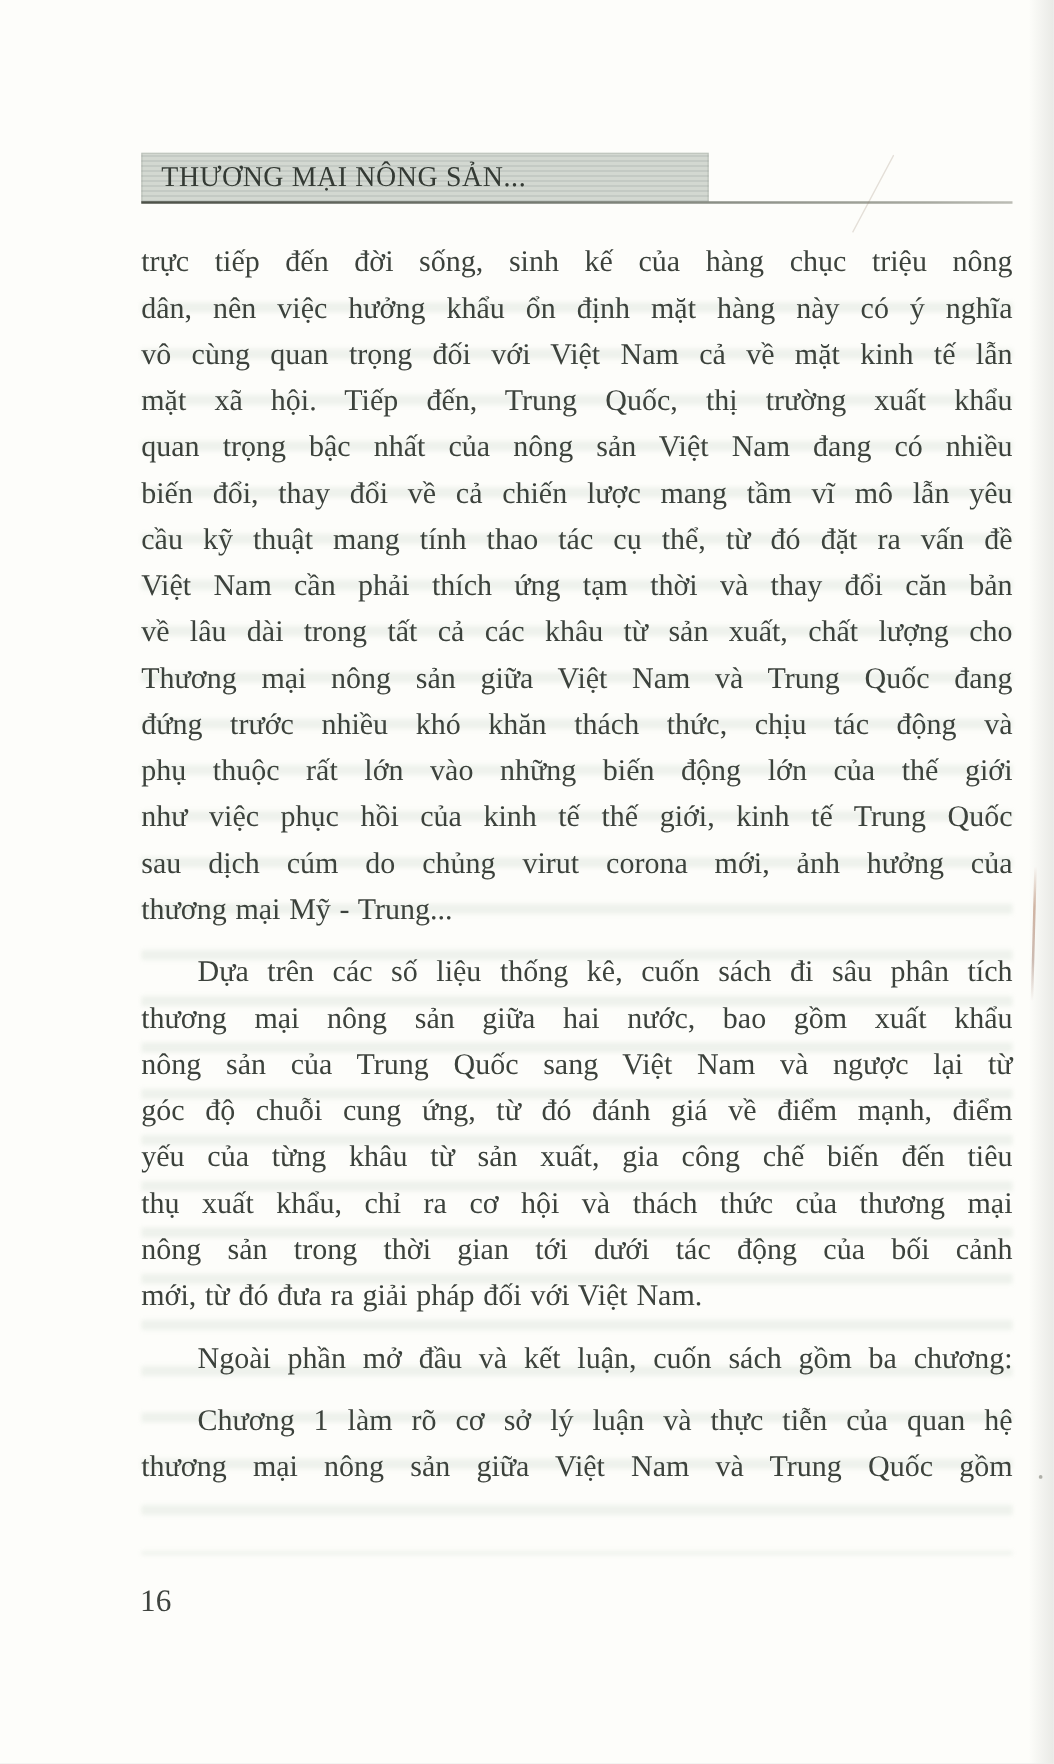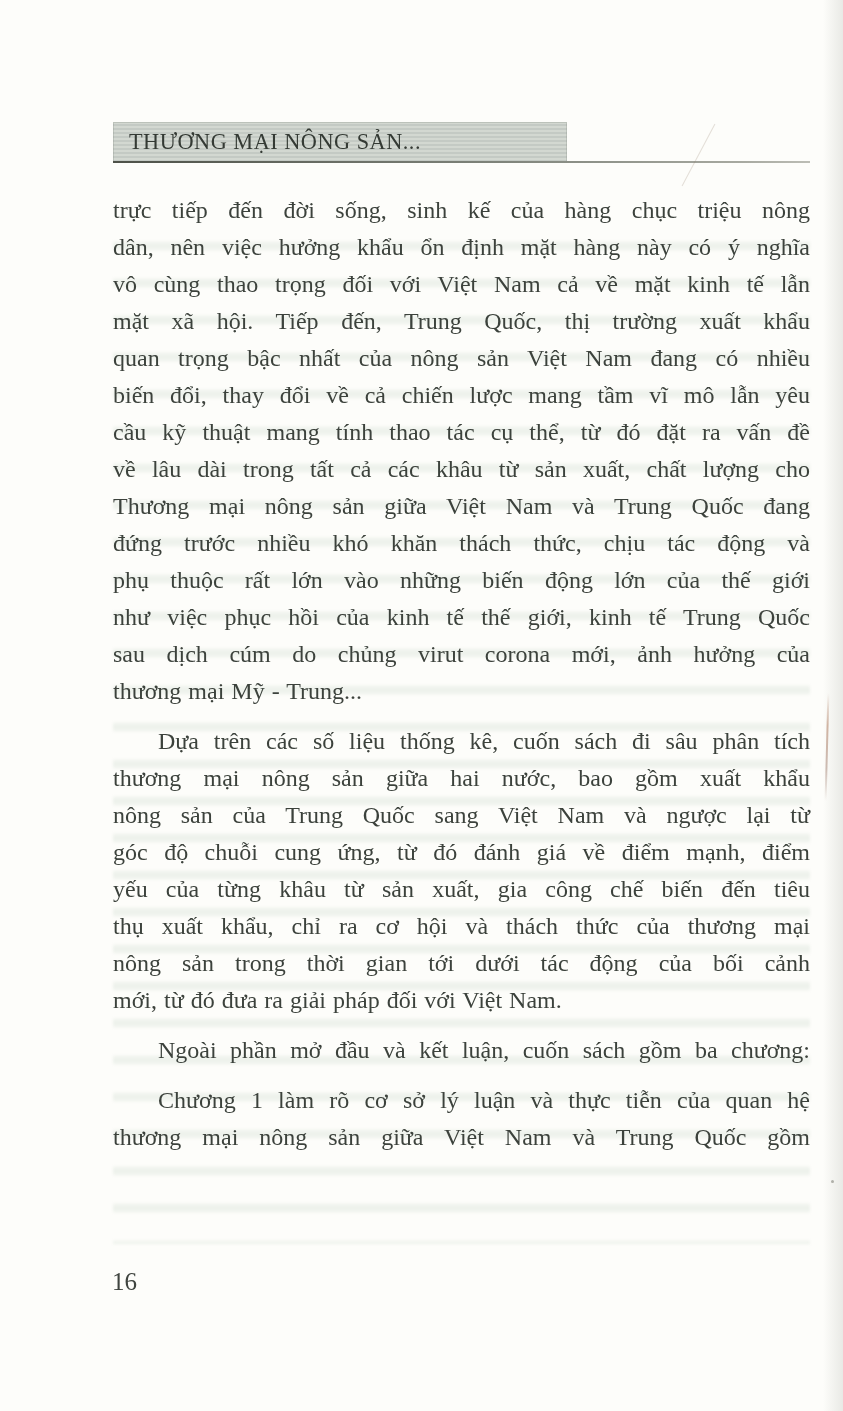--- a/index.html
+++ b/index.html
@@ -143,25 +143,26 @@
     <span class="header-title">THƯƠNG MẠI NÔNG SẢN...</span>
   </div>
   <div class="header-rule"></div>
 
   <div class="ghost"></div>
 
   <div class="body-text" id="body-text">
       <div class="para">
         <div class="line">trực tiếp đến đời sống, sinh kế của hàng chục triệu nông</div>
         <div class="line">dân, nên việc hưởng khẩu ổn định mặt hàng này có ý nghĩa</div>
-        <div class="line">vô cùng thao trọng đối với Việt Nam cả về mặt kinh tế lẫn</div>
+        <div class="line">vô cùng quan trọng đối với Việt Nam cả về mặt kinh tế lẫn</div>
         <div class="line">mặt xã hội. Tiếp đến, Trung Quốc, thị trường xuất khẩu</div>
         <div class="line">quan trọng bậc nhất của nông sản Việt Nam đang có nhiều</div>
         <div class="line">biến đổi, thay đổi về cả chiến lược mang tầm vĩ mô lẫn yêu</div>
         <div class="line">cầu kỹ thuật mang tính thao tác cụ thể, từ đó đặt ra vấn đề</div>
+        <div class="line">Việt Nam cần phải thích ứng tạm thời và thay đổi căn bản</div>
         <div class="line">về lâu dài trong tất cả các khâu từ sản xuất, chất lượng cho</div>
         <div class="line">Thương mại nông sản giữa Việt Nam và Trung Quốc đang</div>
         <div class="line">đứng trước nhiều khó khăn thách thức, chịu tác động và</div>
         <div class="line">phụ thuộc rất lớn vào những biến động lớn của thế giới</div>
         <div class="line">như việc phục hồi của kinh tế thế giới, kinh tế Trung Quốc</div>
         <div class="line">sau dịch cúm do chủng virut corona mới, ảnh hưởng của</div>
         <div class="line short-last">thương mại Mỹ - Trung...</div>
       </div>
       <div class="para">
         <div class="line first-indent">Dựa trên các số liệu thống kê, cuốn sách đi sâu phân tích</div>

